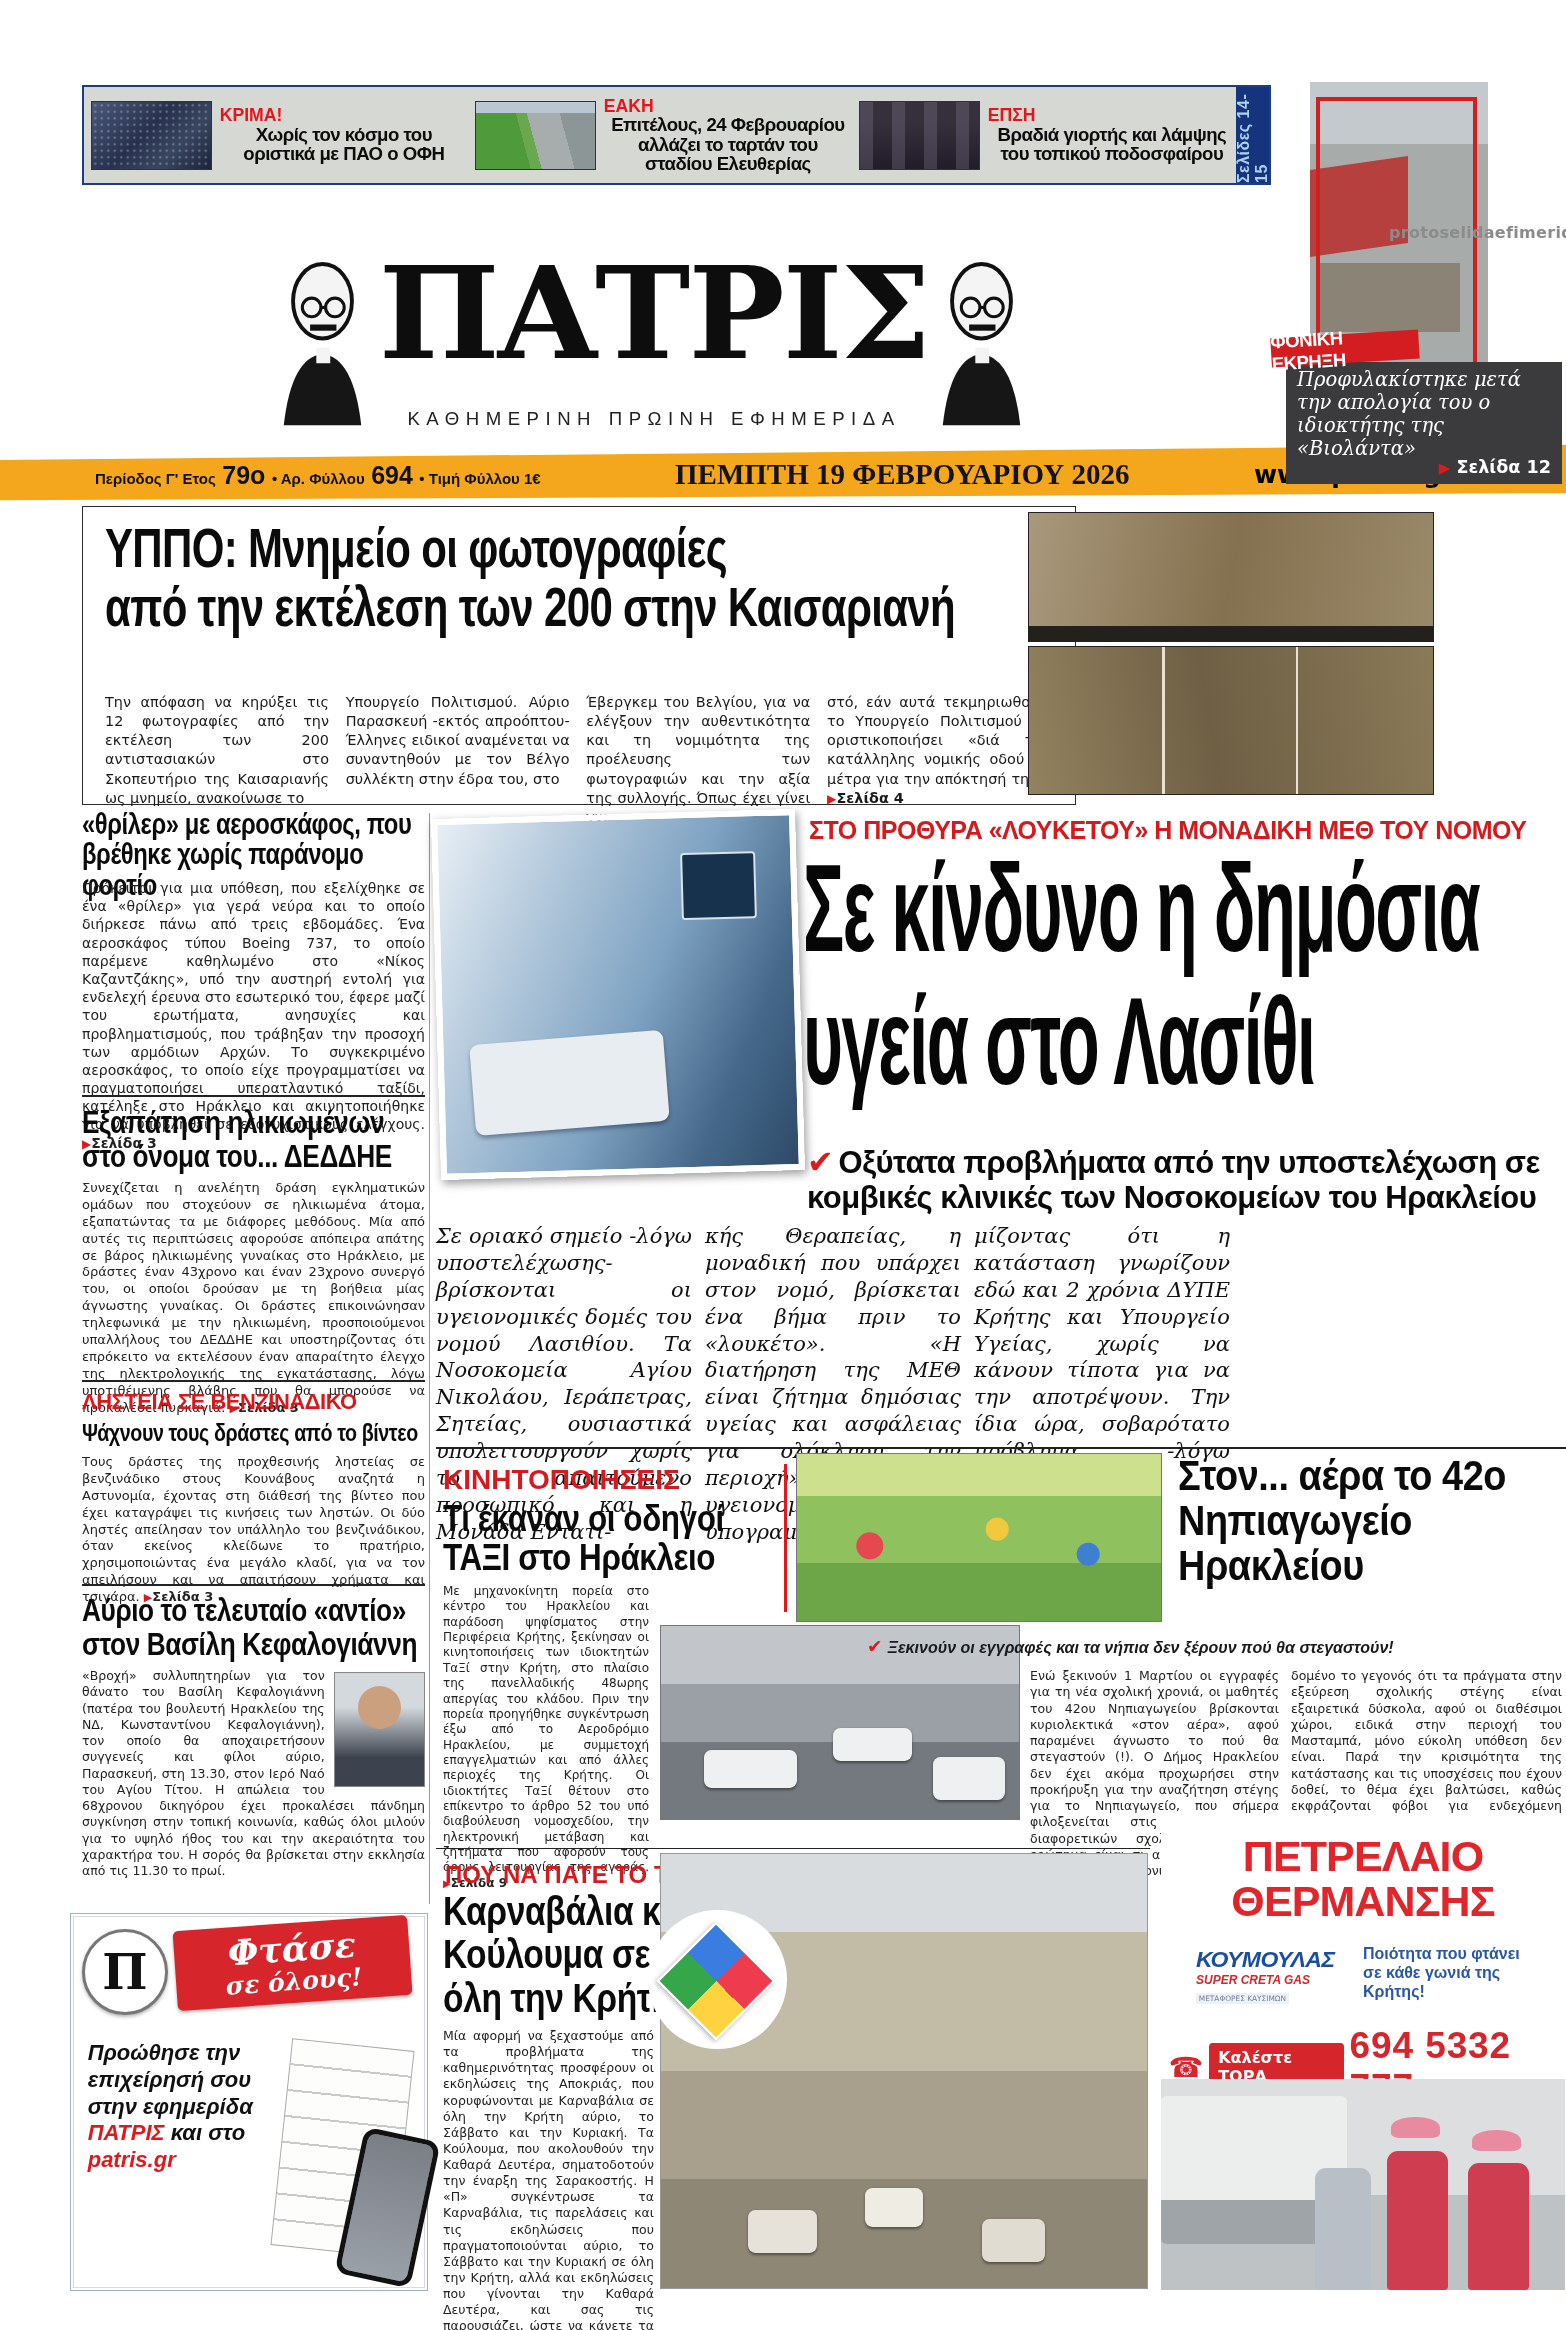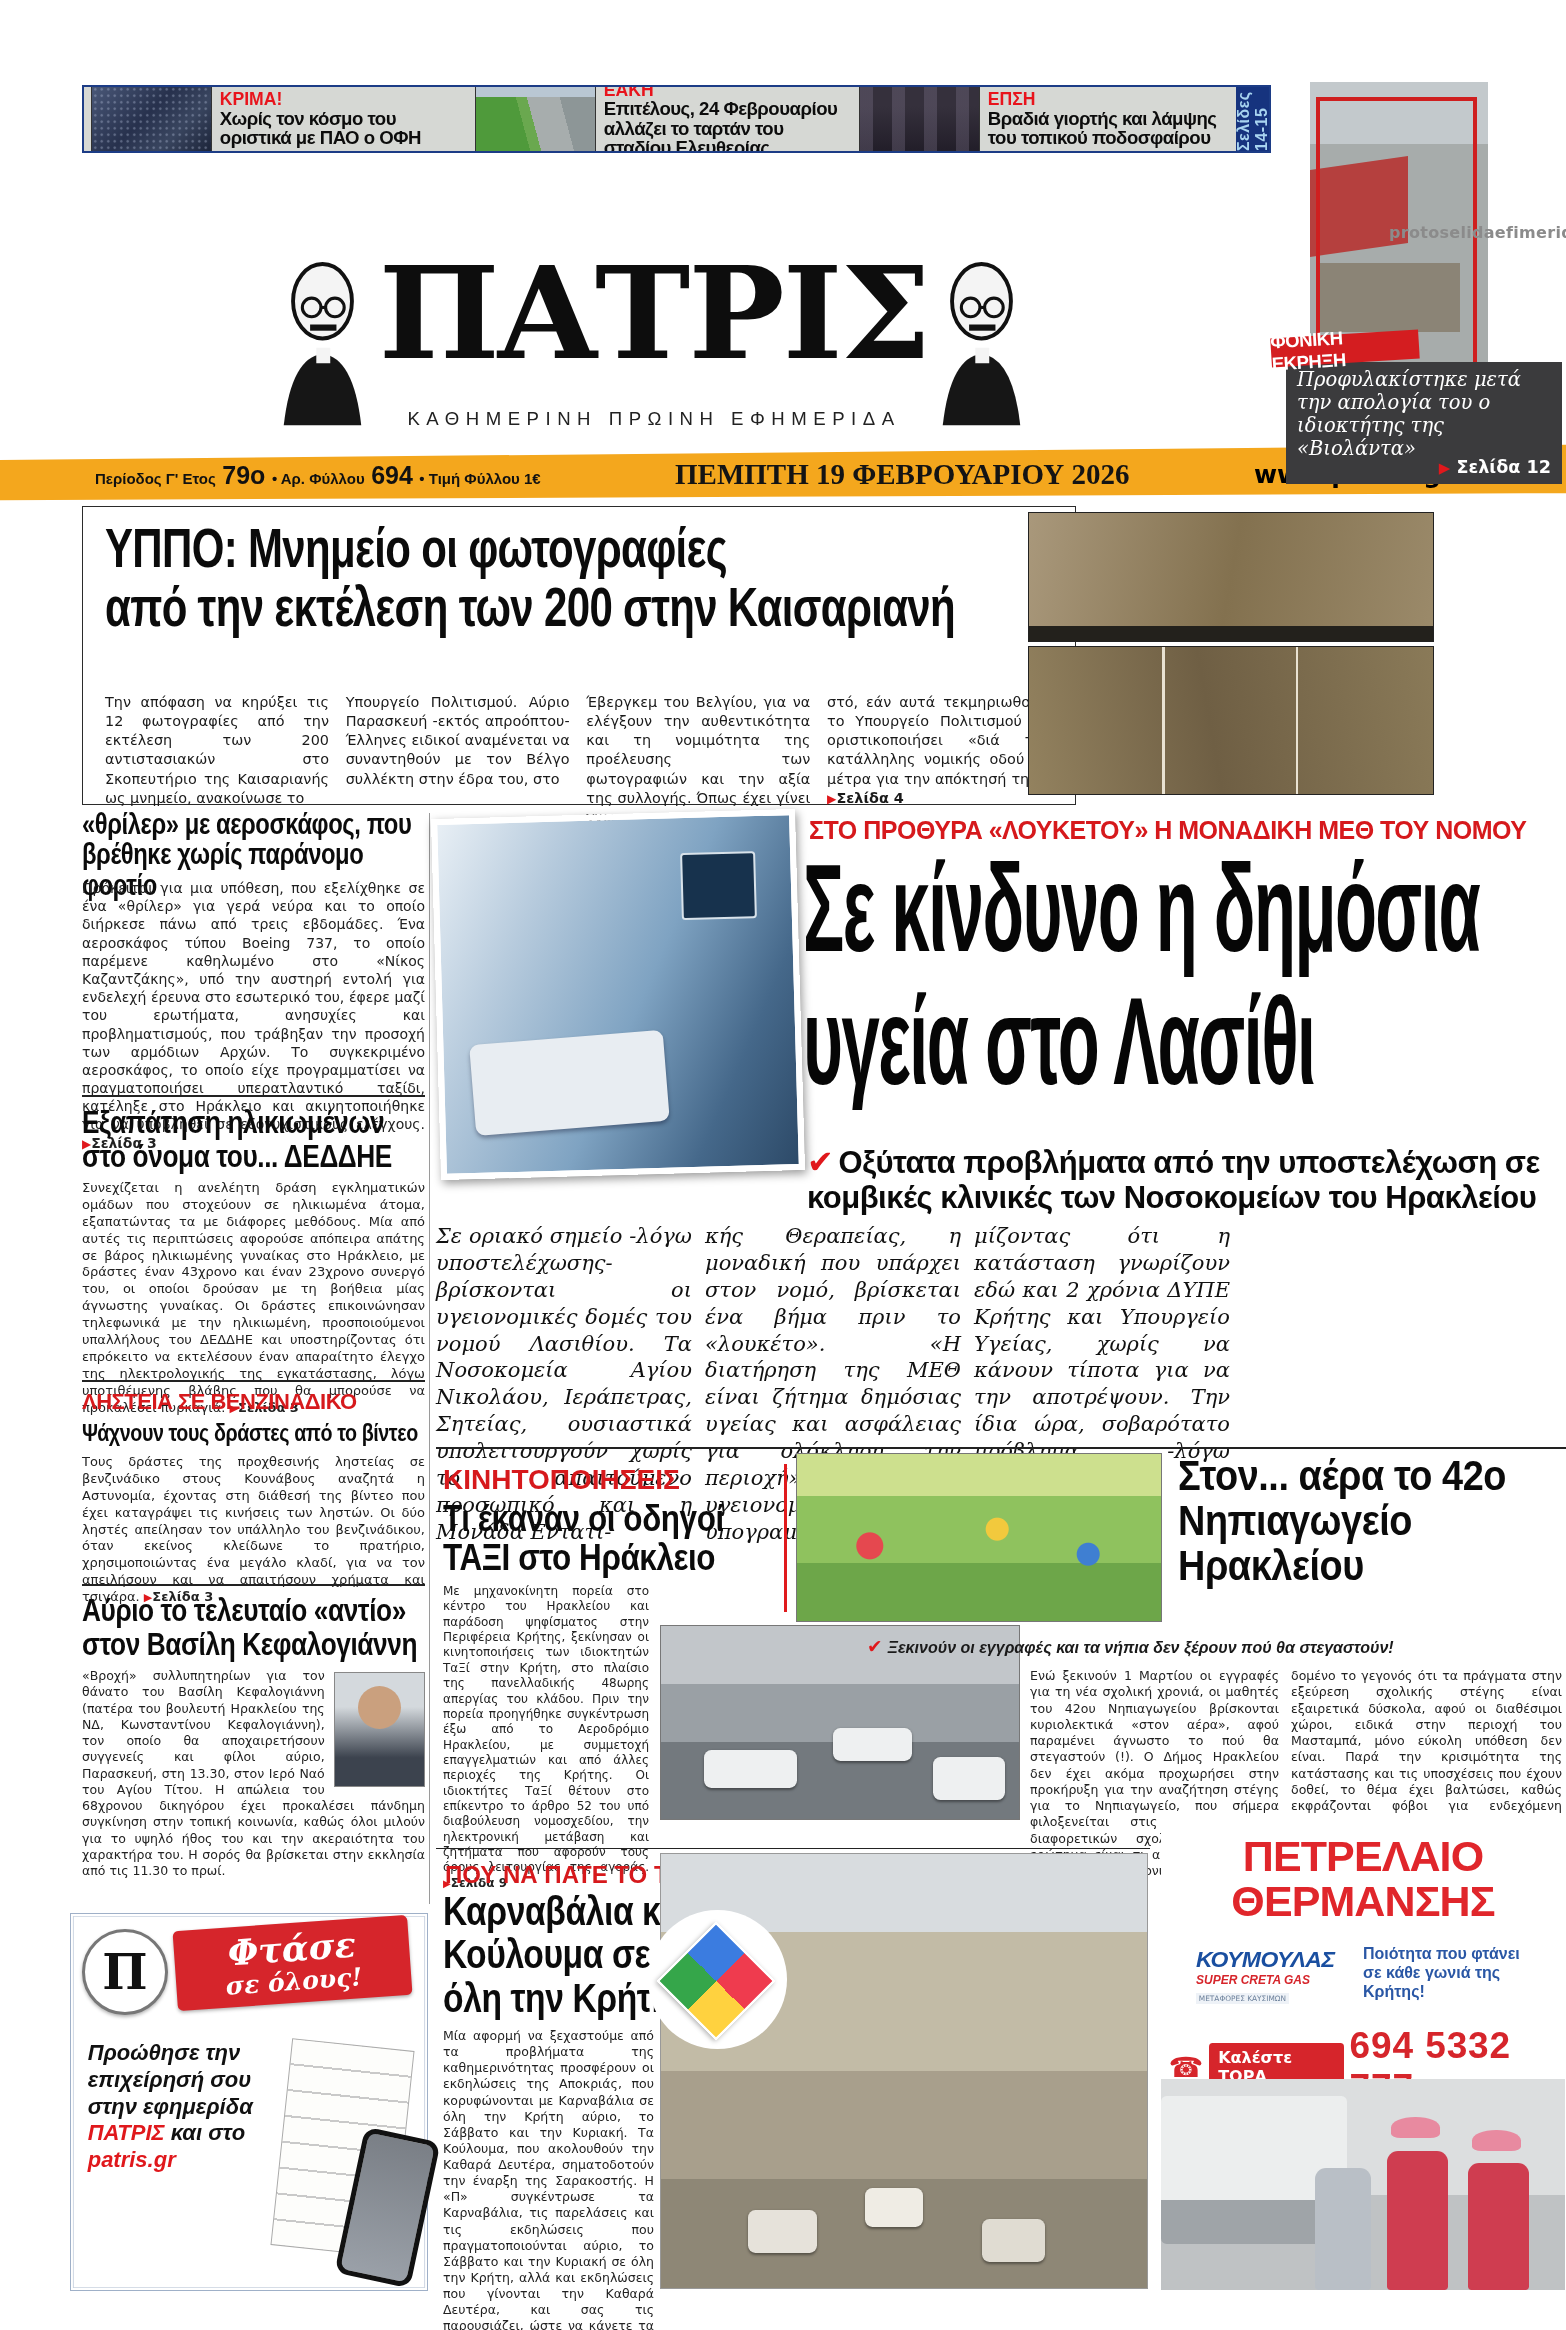--- a/index.html
+++ b/index.html
@@ -6,26 +6,26 @@
   .page{position:relative;width:1567px;height:2330px;background:#fff;overflow:hidden;
         font-family:"DejaVu Sans",sans-serif;color:#1a1a1a;margin:0 auto;}
   .abs{position:absolute;}
   .j{text-align:justify;}
   .nowrap{white-space:nowrap;}
   .condwrap{transform-origin:0 0;}
   .red{color:#e0181c;}
   .arr{color:#e0181c;font-size:.85em;}
   .pref{font-weight:bold;}
   
-  .strip{left:82px;top:85px;width:1189px;height:68px;background:#d6d8d4;border:2.8px solid #1c3c86;
+  .strip{left:82px;top:85px;width:1189px;height:100px;background:#d6d8d4;border:2.8px solid #1c3c86;
          display:flex;align-items:stretch;box-sizing:border-box;}
   .teaser{display:flex;flex:1;align-items:center;overflow:hidden;}
   .tphoto{width:119px;height:67px;border:0.9px solid #333;margin:0 7.4px 0 7.4px;flex:none;}
   .tkick{font-weight:bold;font-size:17.6px;line-height:1.05;color:#e8141c;font-family:"Liberation Sans",sans-serif;}
-  .ttitle{font-weight:bold;font-size:18.6px;line-height:1.04;color:#0c0c0c;font-family:"Liberation Sans",sans-serif;letter-spacing:-0.5px;}
+  .ttitle{font-weight:bold;font-size:18.6px;line-height:1.04;color:#0c0c0c;font-family:"Liberation Sans",sans-serif;letter-spacing:-0.5px;text-align:center;}
   .tab{width:33px;background:#16337e;display:flex;align-items:center;justify-content:center;flex:none;}
   .tabtxt{writing-mode:vertical-rl;transform:rotate(180deg);color:#a8d4f0;font-weight:bold;font-size:16px;
           font-family:"Liberation Sans",sans-serif;letter-spacing:0.5px;}
   .ph-crowd{background-image:radial-gradient(rgba(185,195,220,.38) 0.9px,rgba(0,0,0,0) 1.5px),
             linear-gradient(135deg,#4a5878,#27314d 45%,#39455f 70%,#1b2338);background-size:6.5px 6.5px,100% 100%;}
   .ph-stadium{background-image:linear-gradient(180deg,#b9c7d3 0 16%,rgba(0,0,0,0) 16%),
               linear-gradient(75deg,#4f9a3b 0 40%,#6aa84f 40% 48%,#a7adad 48% 72%,#8d9697 72% 100%);}
   .ph-men{background-image:repeating-linear-gradient(90deg,rgba(135,125,150,.3) 0 13px,rgba(0,0,0,0) 13px 32px),
           linear-gradient(180deg,#35303c 0 30%,#211d28 100%);}
   

